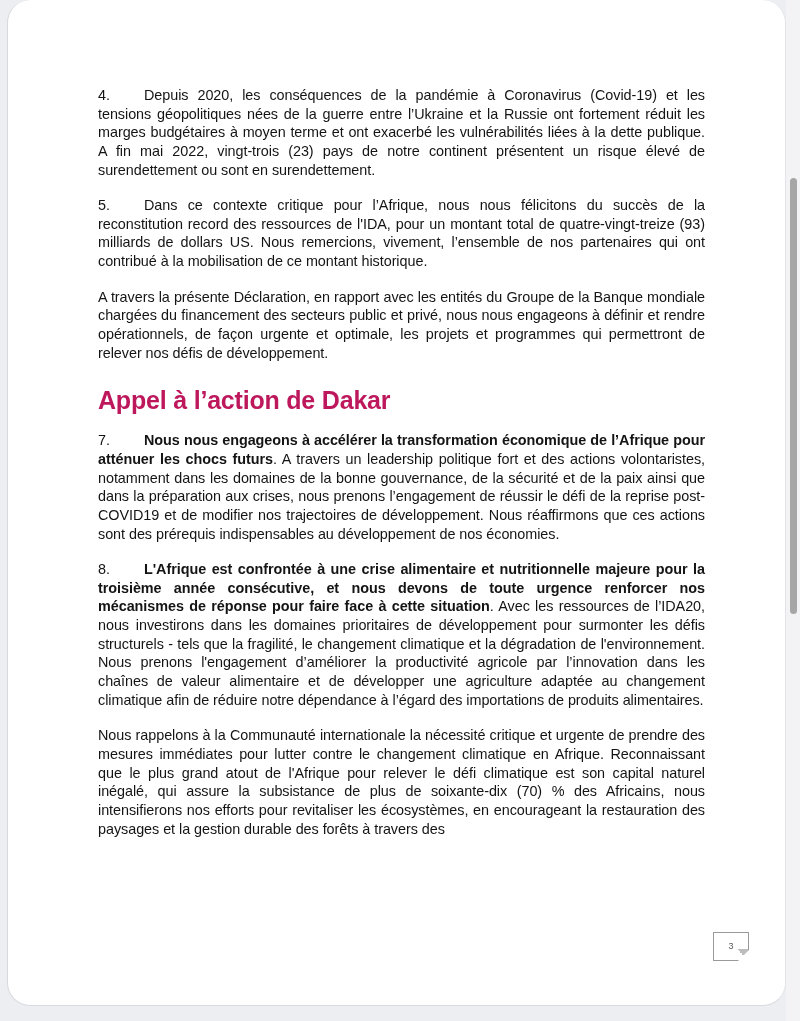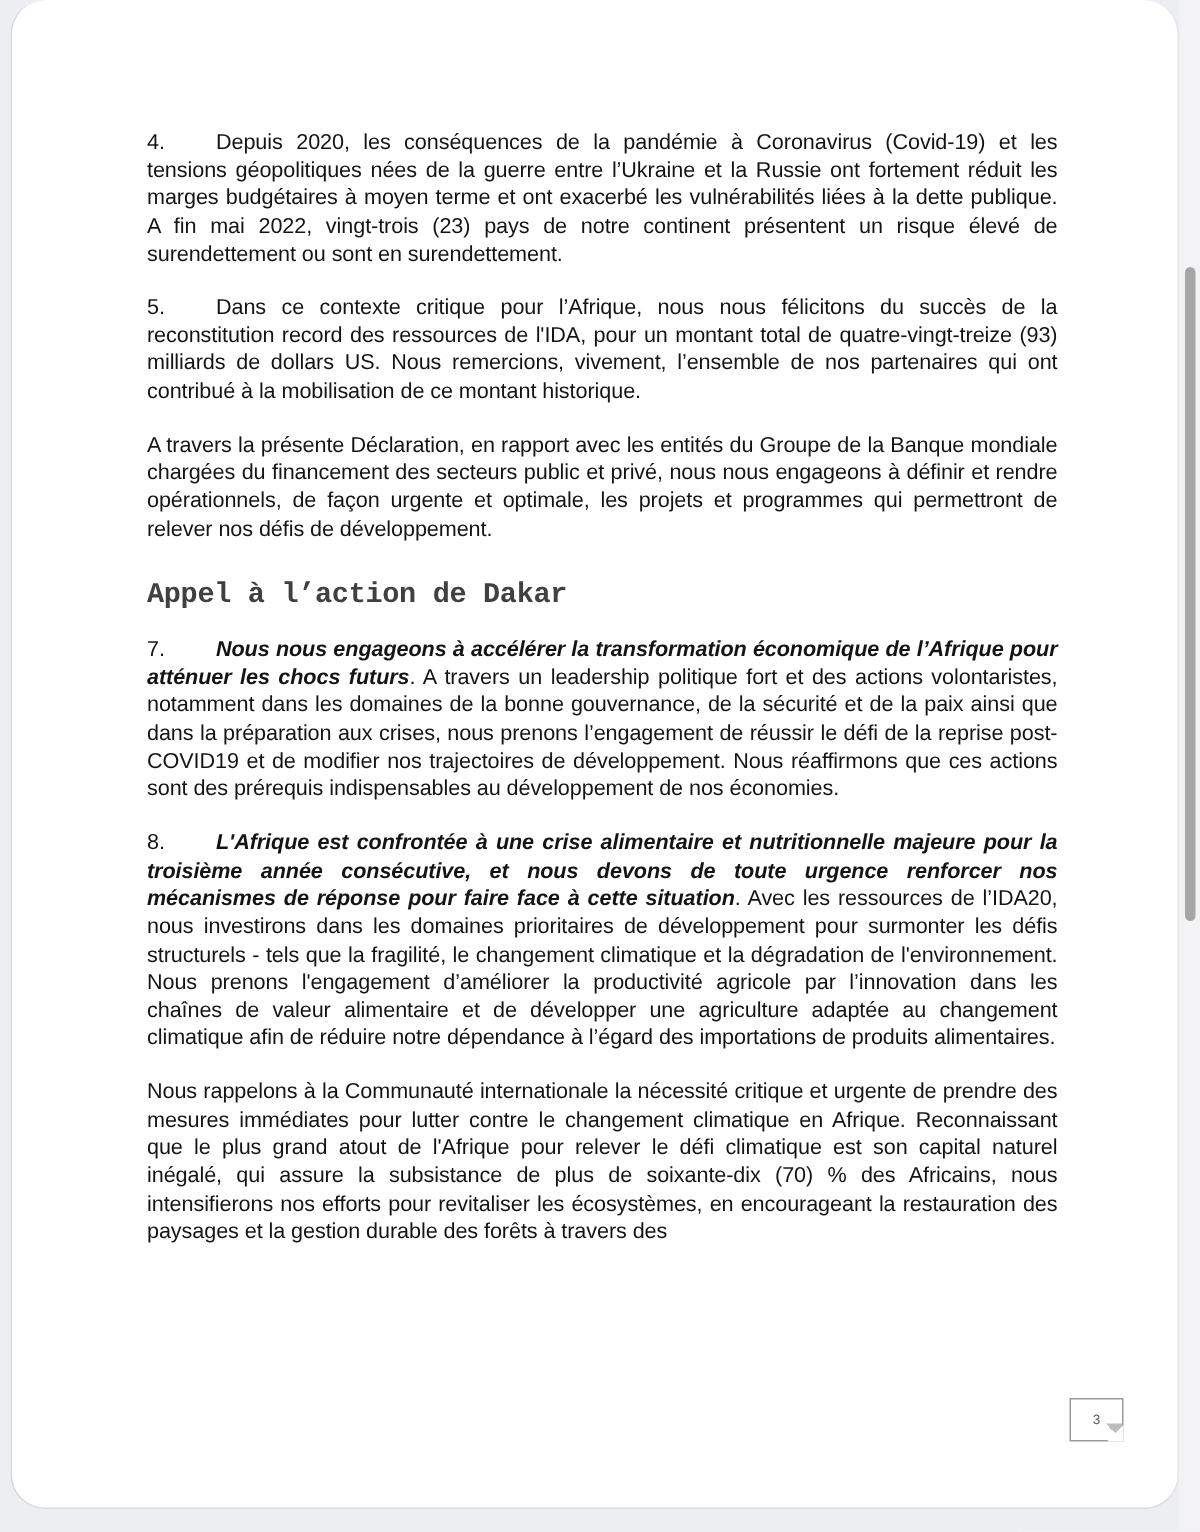--- a/index.html
+++ b/index.html
@@ -62,29 +62,29 @@
     letter-spacing: -0.05px;
     word-spacing: 0px;
   }
   p.para:last-child { margin-bottom: 0; }
 
   p.para .num {
     display: inline-block;
     min-width: 46px;
   }
 
-  b, strong { font-weight: 700; font-style: italic; }
+  b, strong { font-weight: 700; }
 
   h2.section-heading {
     margin: 23px 0 16px 0;
-    font-size: 19px;
+    font-size: 25px;
     line-height: 1.2;
     font-weight: 700;
-    color: #404040;
-    font-family: Liberation Mono, monospace;
+    color: #be185d;
+    font-family: Liberation Sans, sans-serif;
     letter-spacing: -0.2px;
   }
 
   
   .gap-before-lg { margin-top: 22px; }
 
   
   #page-number-badge {
     position: absolute;
     left: 705px;

